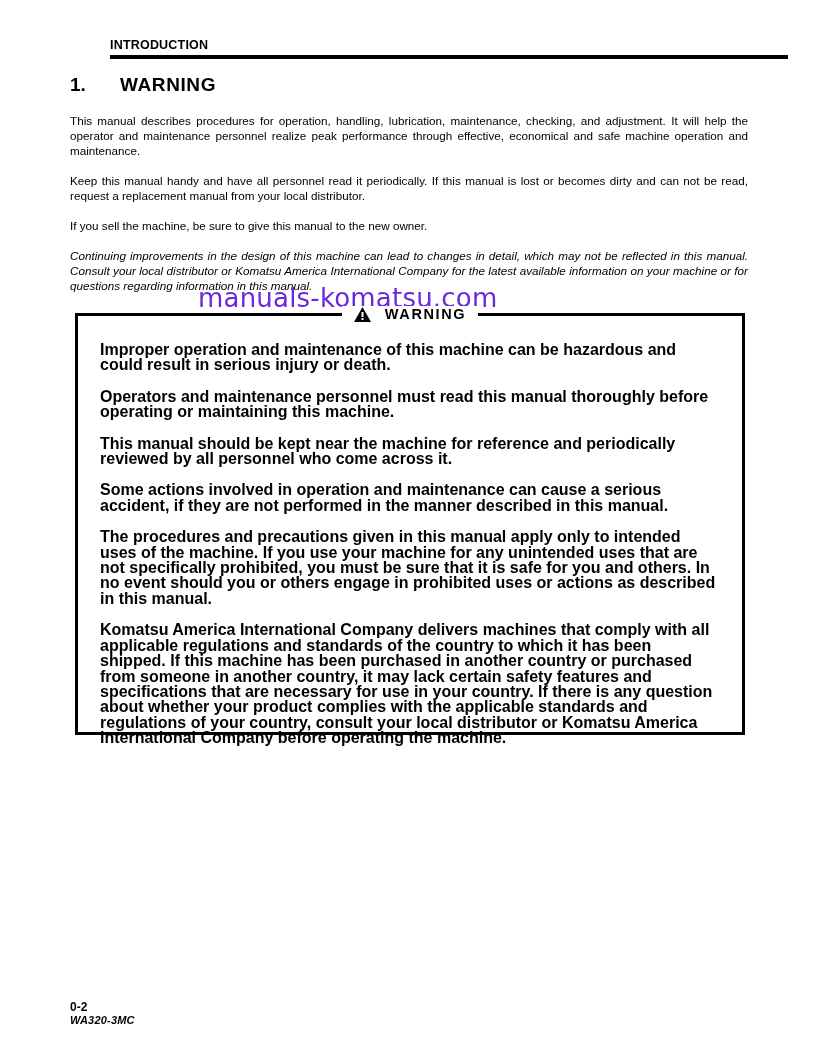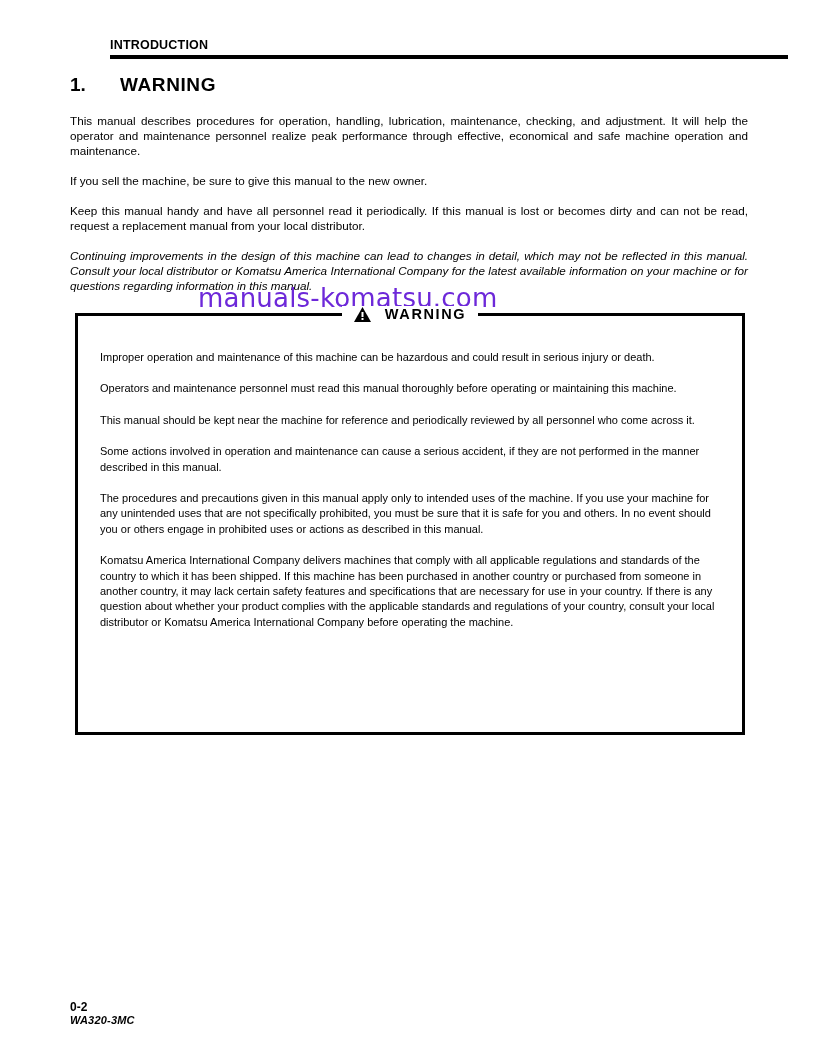--- a/index.html
+++ b/index.html
@@ -135,24 +135,24 @@
     width: 670px;
     height: 422px;
     border: 3px solid #000000;
     box-sizing: border-box;
     background: transparent;
   }
   .warning-inner {
     padding: 22px 22px 0 22px;
   }
   .wpara {
-    font-size: 11px;
-    font-weight: normal;
+    font-size: 16px;
+    font-weight: bold;
     line-height: 15.4px;
-    margin: 12px 0 16px 0;
+    margin: 4px 0 16px 0;
   }
   .wpara:last-child { margin-bottom: 0; }
 
   
   .footer {
     position: absolute;
     left: 70px;
     top: 1000px;
     width: 678px;
     display: flex;
@@ -181,22 +181,22 @@
     <div class="header-rule"></div>
   </div>
 
   <div class="section-title">
     <span class="section-number">1.</span>
     <span class="section-name">WARNING</span>
   </div>
 
   <div class="body-block">
     <p class="para">This manual describes procedures for operation, handling, lubrication, maintenance, checking, and adjustment. It will help the operator and maintenance personnel realize peak performance through effective, economical and safe machine operation and maintenance.</p>
+    <p class="para">Keep this manual handy and have all personnel read it periodically. If this manual is lost or becomes dirty and can not be read, request a replacement manual from your local distributor.</p>
     <p class="para">If you sell the machine, be sure to give this manual to the new owner.</p>
-    <p class="para">Keep this manual handy and have all personnel read it periodically. If this manual is lost or becomes dirty and can not be read, request a replacement manual from your local distributor.</p>
     <p class="para">Continuing improvements in the design of this machine can lead to changes in detail, which may not be reflected in this manual. Consult your local distributor or Komatsu America International Company for the latest available information on your machine or for questions regarding information in this manual.</p>
   </div>
 
   <div class="watermark">manuals-komatsu.com</div>
 
   <div class="warning-box">
     <div class="warning-inner">
       <p class="wpara">Improper operation and maintenance of this machine can be hazardous and could result in serious injury or death.</p>
       <p class="wpara">Operators and maintenance personnel must read this manual thoroughly before operating or maintaining this machine.</p>
       <p class="wpara">This manual should be kept near the machine for reference and periodically reviewed by all personnel who come across it.</p>

